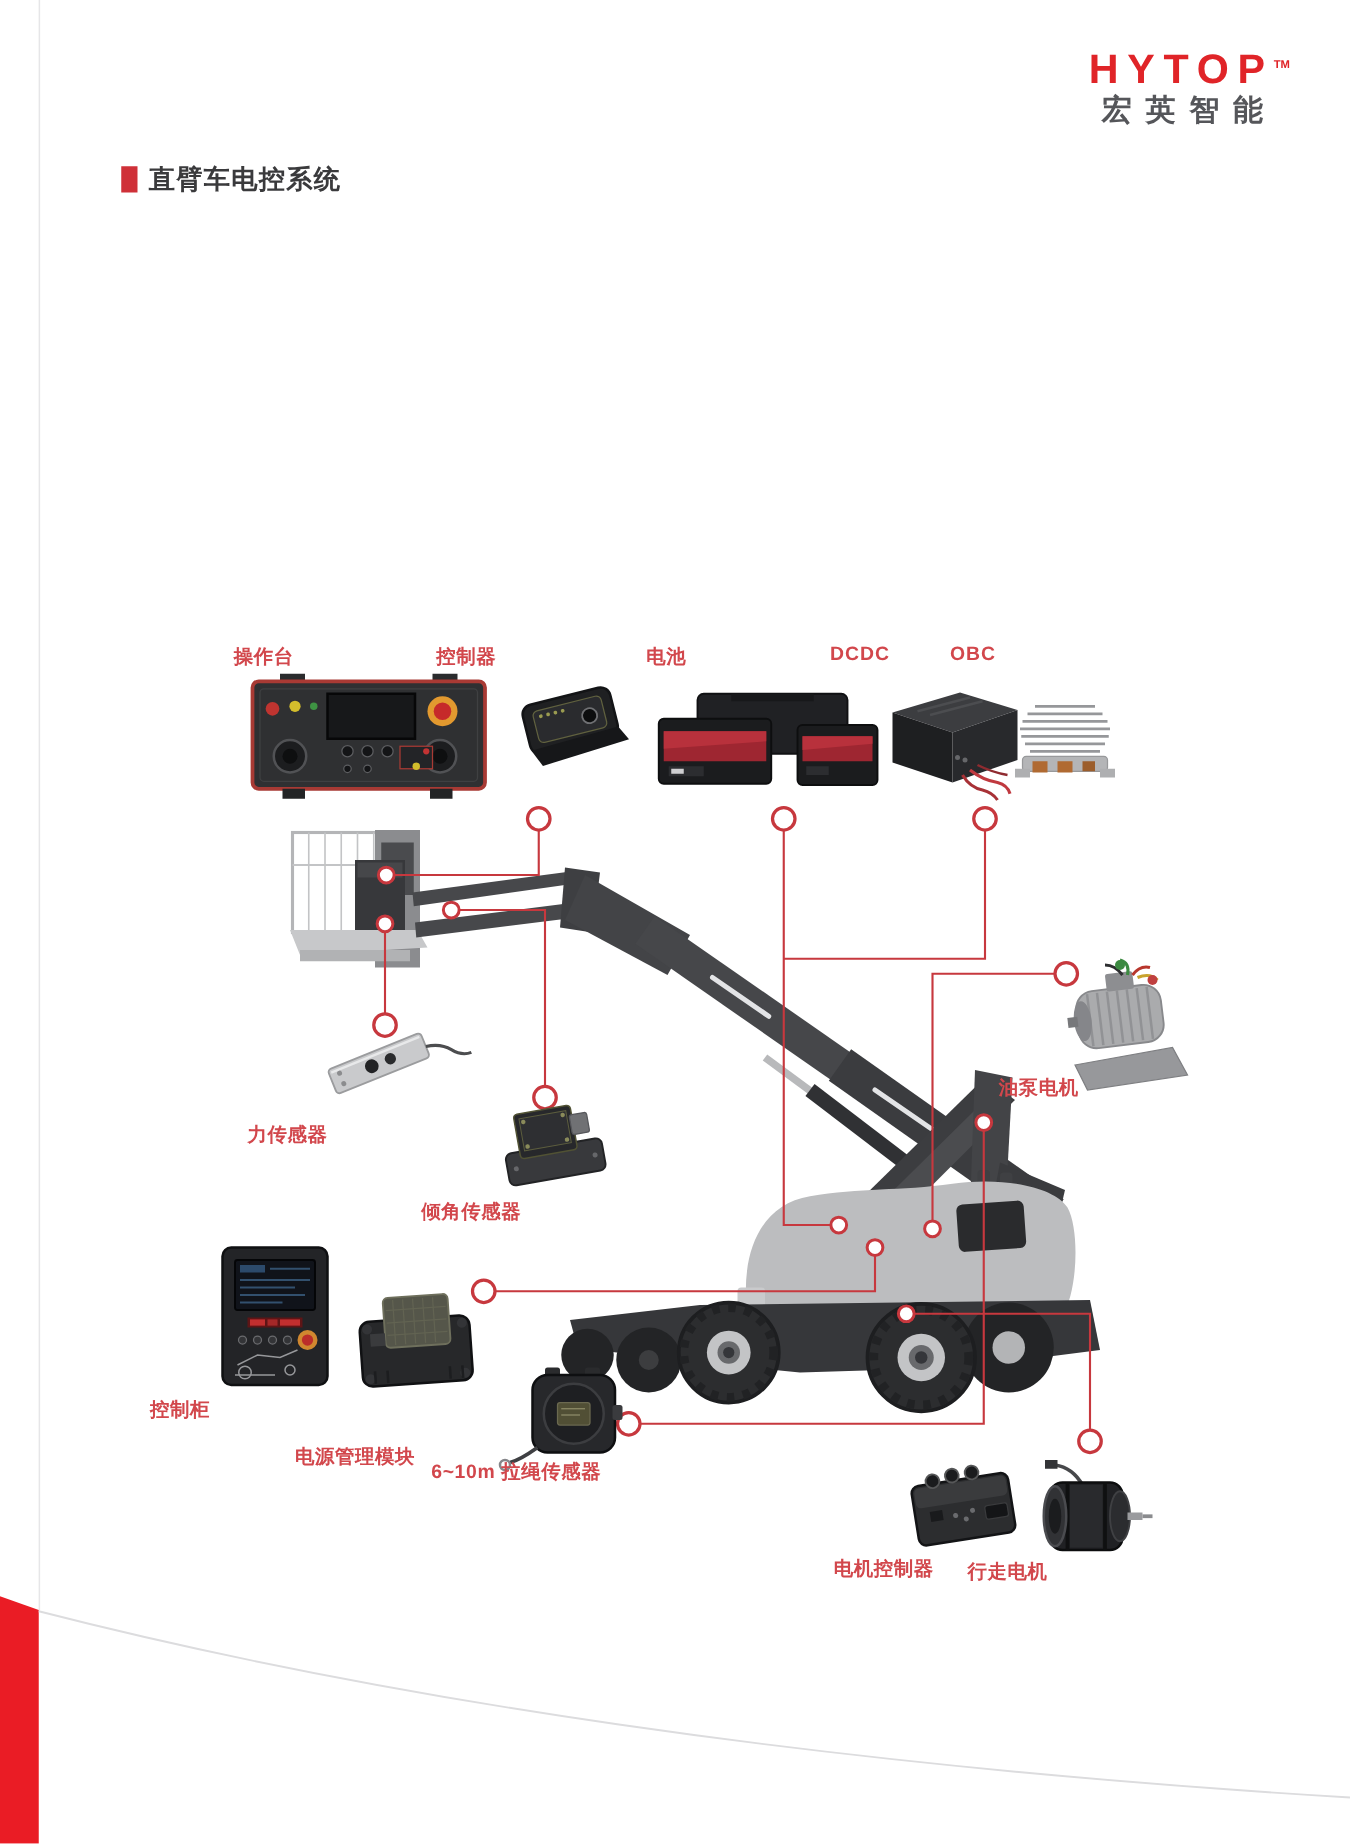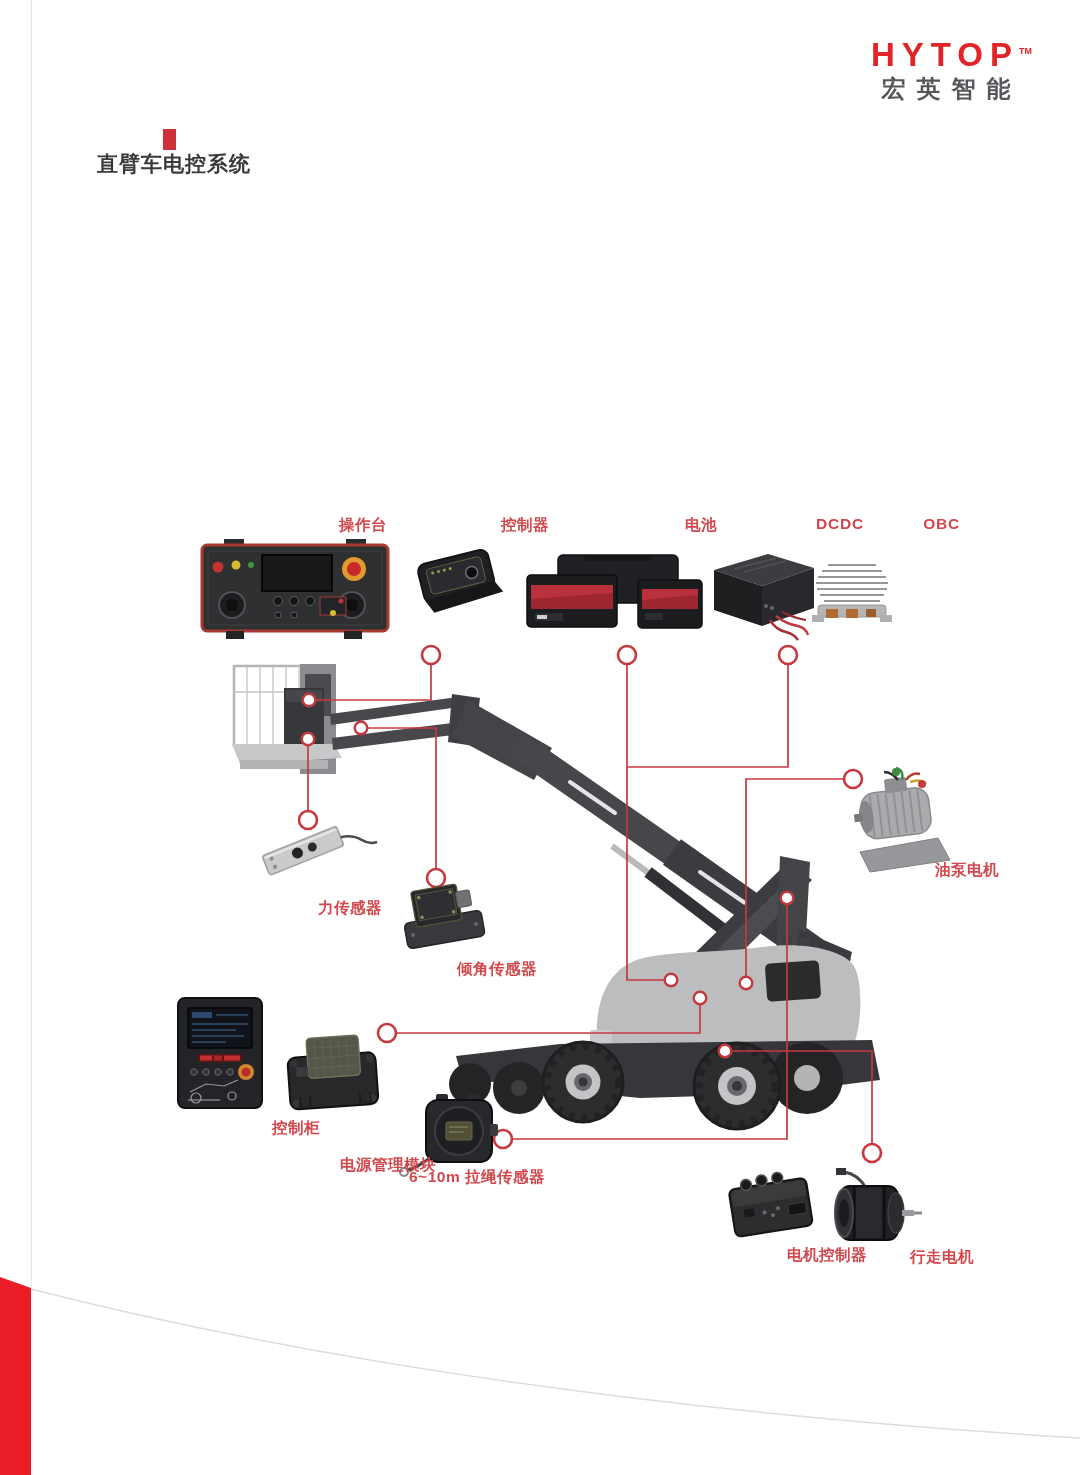--- a/index.html
+++ b/index.html
@@ -13,36 +13,36 @@
   .logo .brand{
     color:#e02428; font-size:33px; font-weight:800; letter-spacing:7px;
     line-height:34px; white-space:nowrap;
   }
   .logo .tm{font-size:9px; vertical-align:super; letter-spacing:0; font-weight:700;text-align:center;}
   .logo .subname{
     color:#55565a; font-size:24px; font-weight:800; letter-spacing:11px;
     line-height:30px; margin-top:2px; white-space:nowrap;
   }
   
-  .section-title{position:absolute; top:129px; left:97px; display:flex; align-items:center;flex-direction:column;}
+  .section-title{position:absolute; top:129px; left:97px; display:flex; align-items:center;}
   .title-marker{width:13px; height:21px; background:#cf3038; margin-right:9px;}
   .title-text{color:#3a3a3c; font-size:21px; font-weight:700; letter-spacing:1px;}
   
   .features{position:absolute; top:191px; left:112px; list-style:none; margin:0; padding:0;}
   .features li{
     position:relative; height:32.6px; padding-left:33px; color:#3f3f41;
     font-size:16.5px; letter-spacing:0.5px; white-space:nowrap; display:flex; align-items:center;
   }
   .features li::before{
     content:''; position:absolute; left:6px; top:12px; width:7px; height:7px;
     border-radius:50%; background:#c5393d;
   }
   
   .dlabel{
-    position:absolute; width:200px; margin-left:-100px; text-align:right;
+    position:absolute; width:200px; margin-left:-100px; text-align:left;
     color:#d2474c; font-size:15.5px; font-weight:600; letter-spacing:0.5px; white-space:nowrap;
   }
   .dlabel.latin{font-weight:700; letter-spacing:0.8px;}
   
   .footnote{
     position:absolute; top:1287px; left:0; width:1063px; text-align:center;
     color:#d2474c; font-size:17px; font-weight:600; letter-spacing:1px;
   }
   .art{position:absolute; inset:0; width:1080px; height:1475px;}
 </style>
@@ -399,21 +399,21 @@
     <div class="title-marker"></div>
     <div class="title-text">直臂车电控系统</div>
   </div>
 
 
   <div class="dlabel" style="left:287px; top:515px;">操作台</div>
   <div class="dlabel" style="left:449px; top:515px;">控制器</div>
   <div class="dlabel" style="left:617px; top:515px;">电池</div>
   <div class="dlabel latin" style="left:764px; top:515px;">DCDC</div>
   <div class="dlabel latin" style="left:860px; top:515px;">OBC</div>
-  <div class="dlabel" style="left:282px; top:898px;">力传感器</div>
+  <div class="dlabel" style="left:298px; top:898px;">力传感器</div>
   <div class="dlabel" style="left:437px; top:959px;">倾角传感器</div>
   <div class="dlabel" style="left:899px; top:860px;">油泵电机</div>
   <div class="dlabel" style="left:220px; top:1118px;">控制柜</div>
   <div class="dlabel" style="left:336px; top:1155px;">电源管理模块</div>
   <div class="dlabel" style="left:445px; top:1167px;">6~10m 拉绳传感器</div>
   <div class="dlabel" style="left:767px; top:1245px;">电机控制器</div>
   <div class="dlabel" style="left:874px; top:1247px;">行走电机</div>
 
 
 </div>

